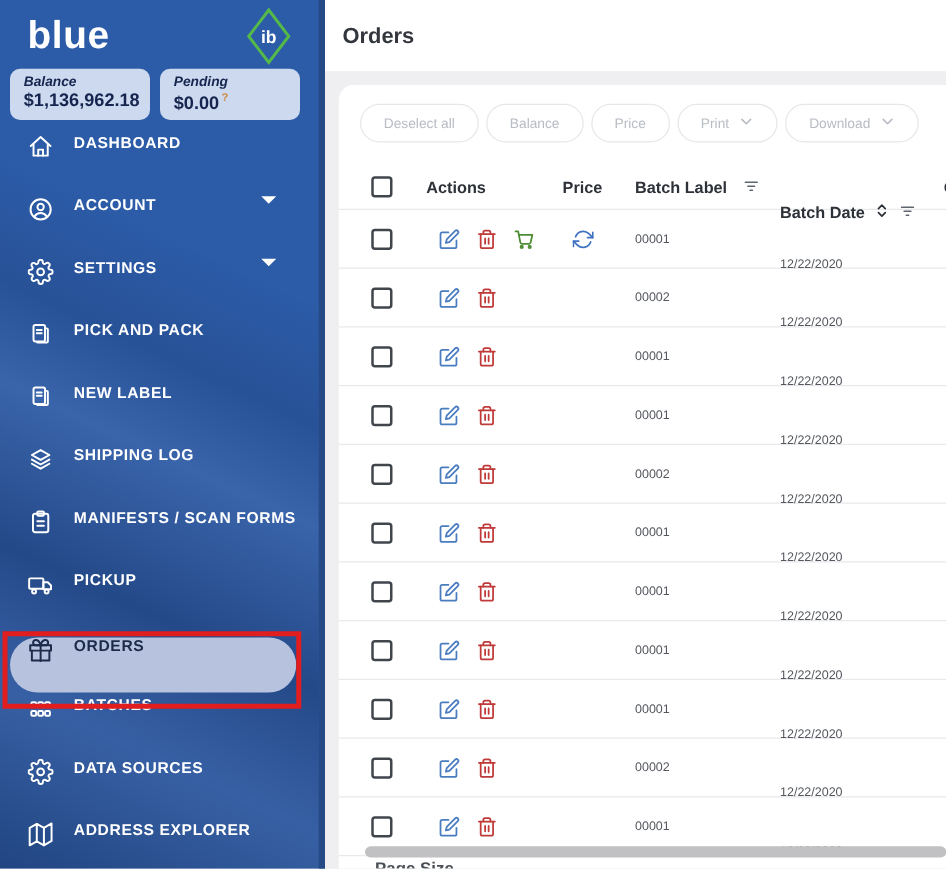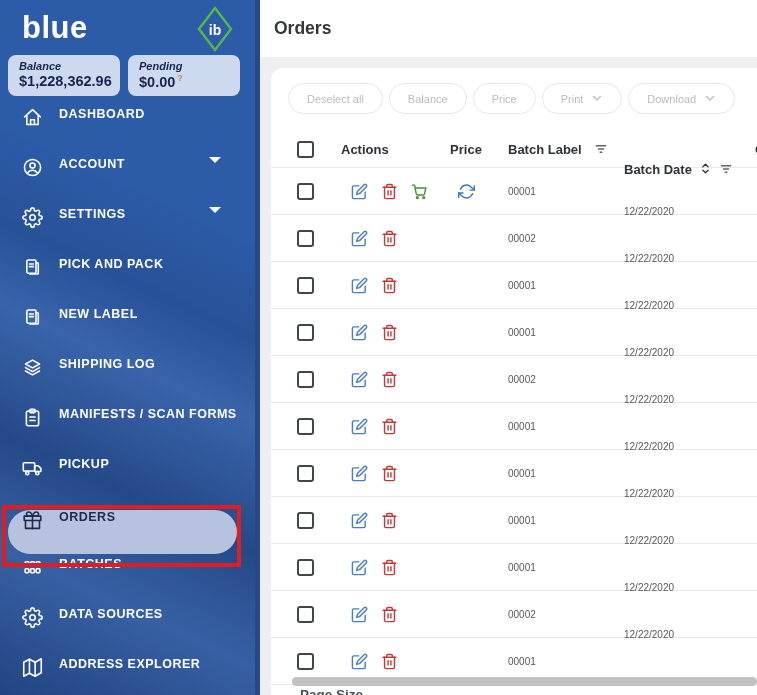--- a/index.html
+++ b/index.html
@@ -119,21 +119,21 @@
     <div class="ib-badge">
       <svg viewBox="0 0 36 46">
         <polygon points="18,2 34,23 18,44 2,23" fill="none" stroke="#54b948" stroke-width="2.4"></polygon>
         <text id="badge-text" x="18" y="28.5" text-anchor="middle" fill="#ffffff" font-family="Liberation Sans, sans-serif" font-size="14" font-weight="bold">ib</text>
       </svg>
     </div>
   </div>
   <div class="cards">
     <div class="bal-card">
       <div class="card-label">Balance</div>
-      <div class="card-value">$1,228,362.96</div>
+      <div class="card-value">$1,136,962.18</div>
     </div>
     <div class="bal-card">
       <div class="card-label">Pending</div>
       <div class="card-value"><span>$0.00</span><span class="help-sup">?</span></div>
     </div>
   </div>
   <nav id="nav">
       <div class="nav-item">
         <span class="nav-icon">
           <svg viewBox="0 0 24 24" fill="none" stroke="currentColor" stroke-width="1.8" stroke-linecap="round" stroke-linejoin="round">

